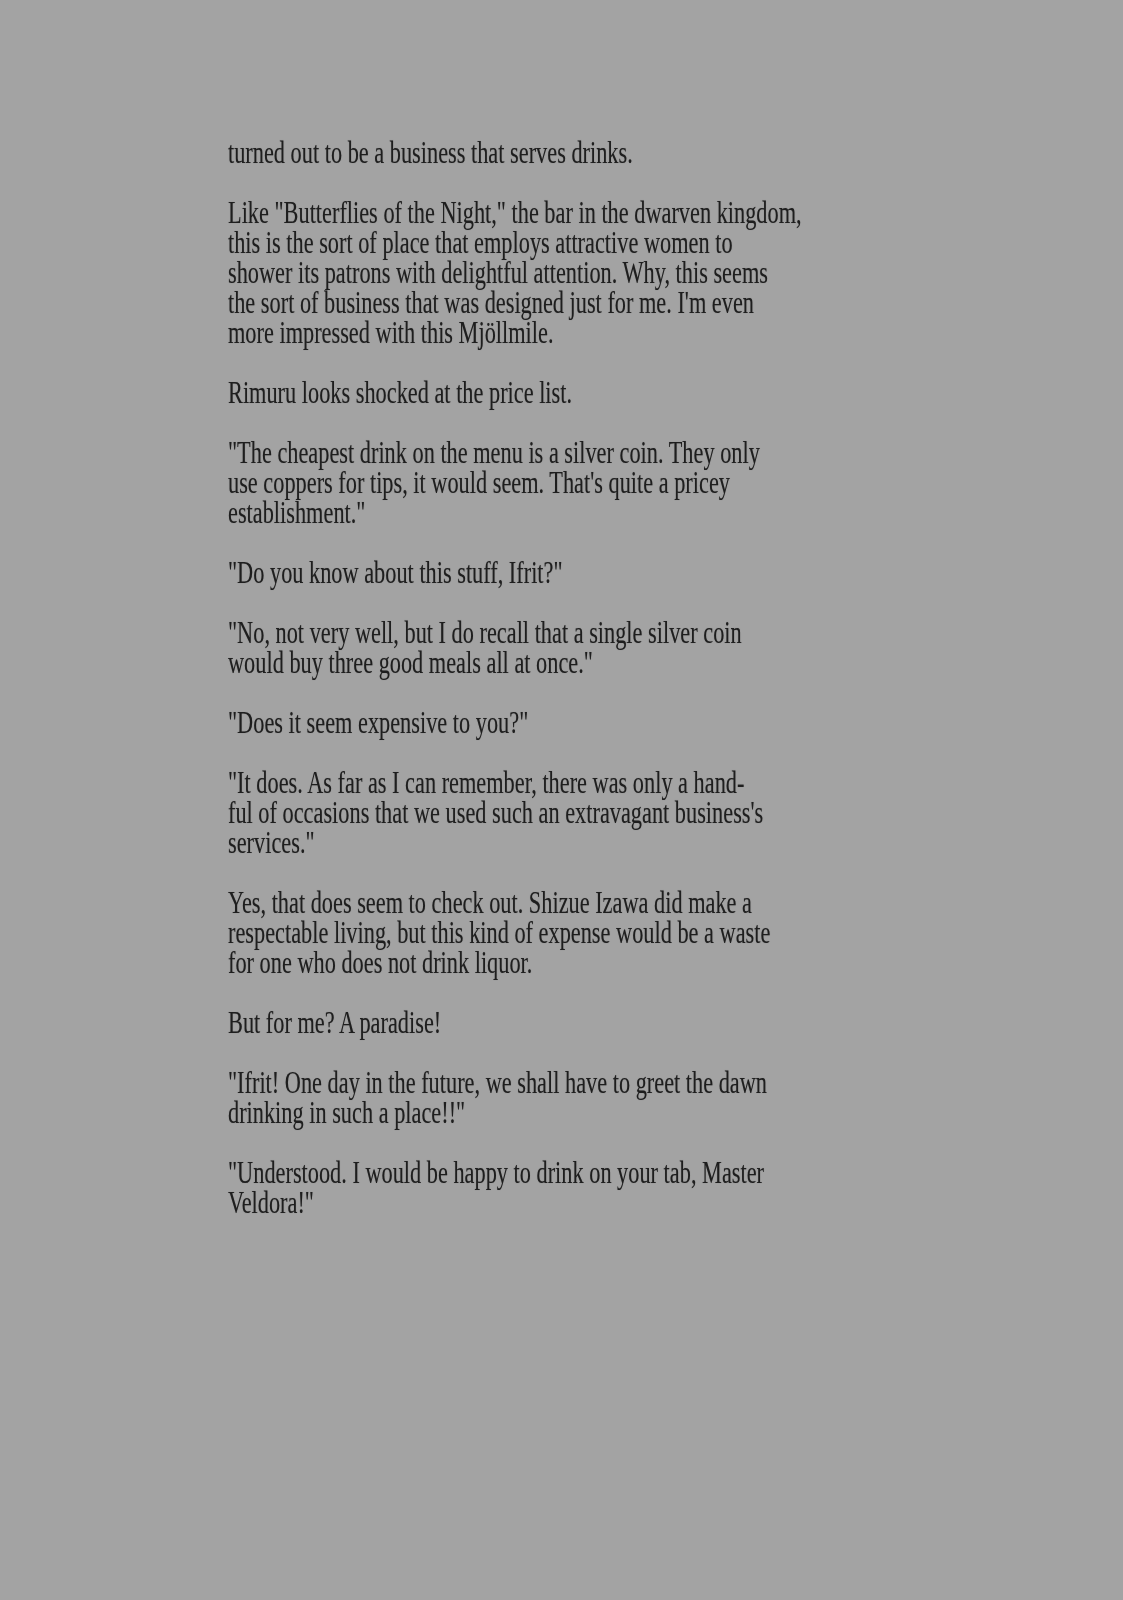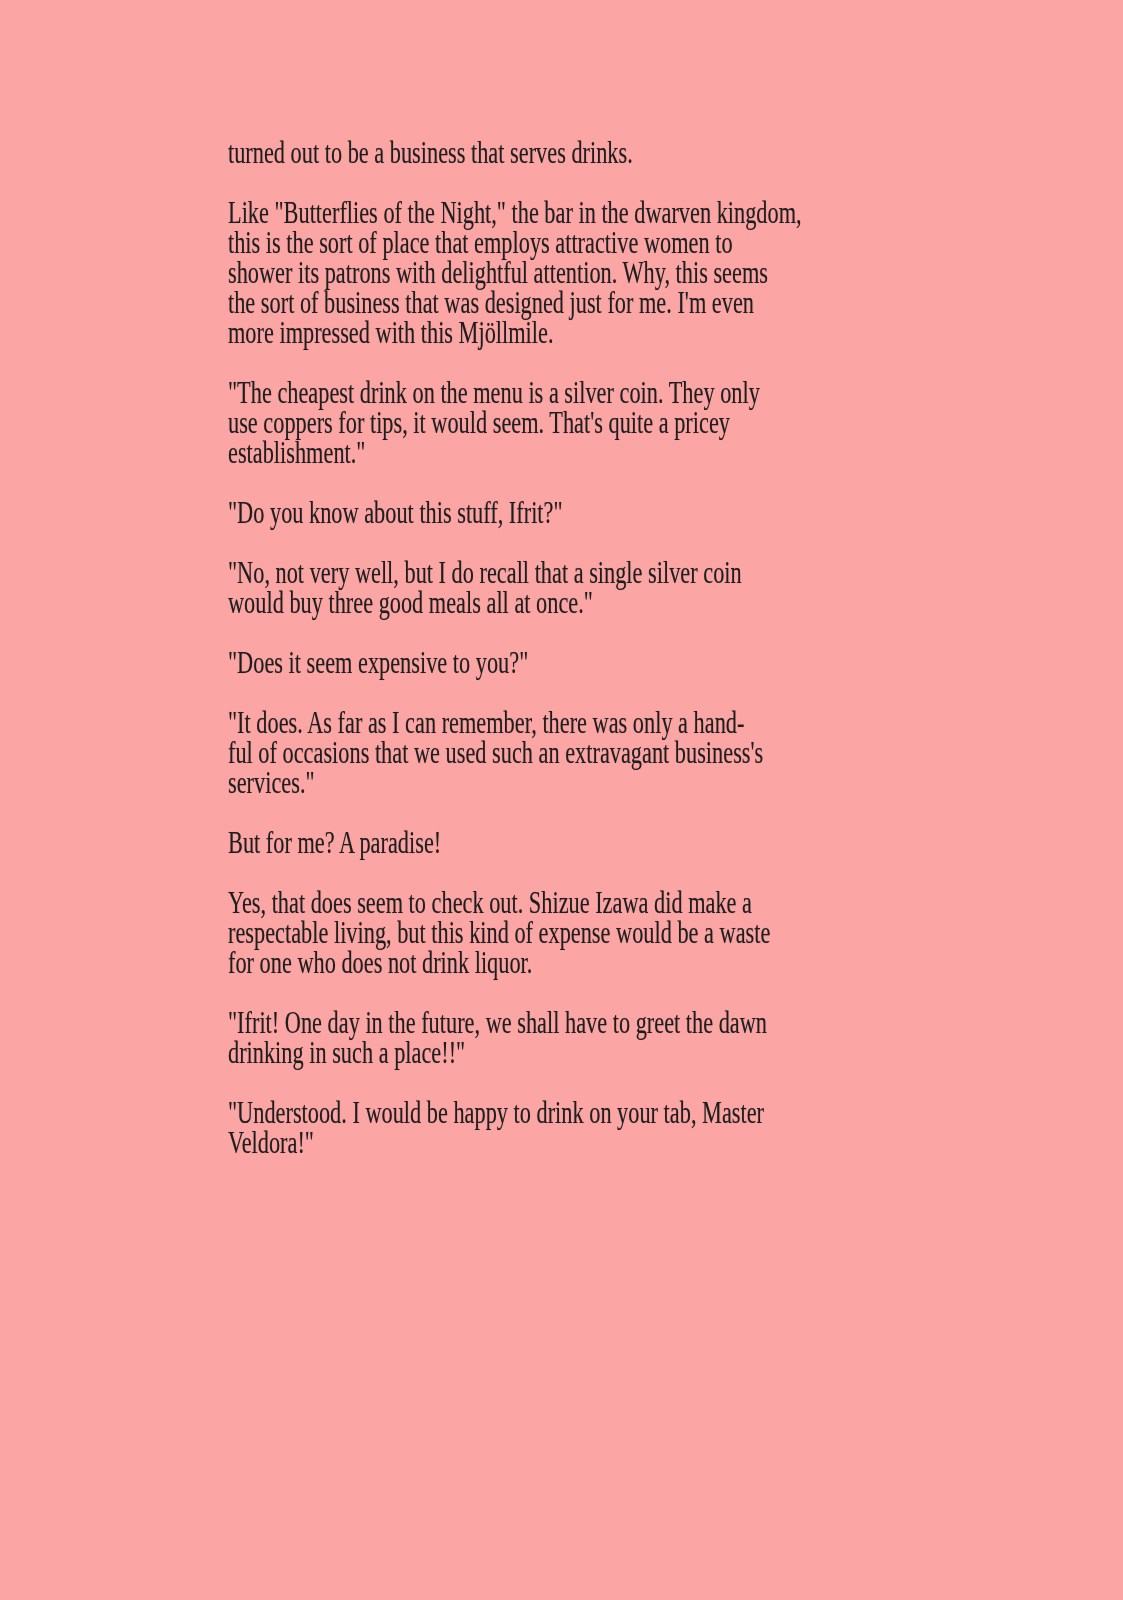--- a/index.html
+++ b/index.html
@@ -10,21 +10,21 @@
   body {
     width: 1123px;
     height: 1600px;
     position: relative;
     overflow: hidden;
     font-family: "Liberation Serif", serif;
   }
   .page {
     position: absolute;
     inset: 0;
-    background: #fca5a5;
+    background: #a3a3a3;
   }
   .page-text {
     position: absolute;
     left: 228px;
     top: 138px;
     width: 720px;
   }
   .para {
     margin: 0 0 30px 0;
     padding: 0;
@@ -50,46 +50,49 @@
         <span class="line">turned out to be a business that serves drinks.</span>
       </p>
       <p class="para">
         <span class="line">Like "Butterflies of the Night," the bar in the dwarven kingdom,</span>
         <span class="line">this is the sort of place that employs attractive women to</span>
         <span class="line">shower its patrons with delightful attention. Why, this seems</span>
         <span class="line">the sort of business that was designed just for me. I'm even</span>
         <span class="line">more impressed with this Mjöllmile.</span>
       </p>
       <p class="para">
+        <span class="line">Rimuru looks shocked at the price list.</span>
+      </p>
+      <p class="para">
         <span class="line">"The cheapest drink on the menu is a silver coin. They only</span>
         <span class="line">use coppers for tips, it would seem. That's quite a pricey</span>
         <span class="line">establishment."</span>
       </p>
       <p class="para">
         <span class="line">"Do you know about this stuff, Ifrit?"</span>
       </p>
       <p class="para">
         <span class="line">"No, not very well, but I do recall that a single silver coin</span>
         <span class="line">would buy three good meals all at once."</span>
       </p>
       <p class="para">
         <span class="line">"Does it seem expensive to you?"</span>
       </p>
       <p class="para">
         <span class="line">"It does. As far as I can remember, there was only a hand-</span>
         <span class="line">ful of occasions that we used such an extravagant business's</span>
         <span class="line">services."</span>
       </p>
       <p class="para">
-        <span class="line">But for me? A paradise!</span>
-      </p>
-      <p class="para">
         <span class="line">Yes, that does seem to check out. Shizue Izawa did make a</span>
         <span class="line">respectable living, but this kind of expense would be a waste</span>
         <span class="line">for one who does not drink liquor.</span>
+      </p>
+      <p class="para">
+        <span class="line">But for me? A paradise!</span>
       </p>
       <p class="para">
         <span class="line">"Ifrit! One day in the future, we shall have to greet the dawn</span>
         <span class="line">drinking in such a place!!"</span>
       </p>
       <p class="para">
         <span class="line">"Understood. I would be happy to drink on your tab, Master</span>
         <span class="line">Veldora!"</span>
       </p>
     </main>

